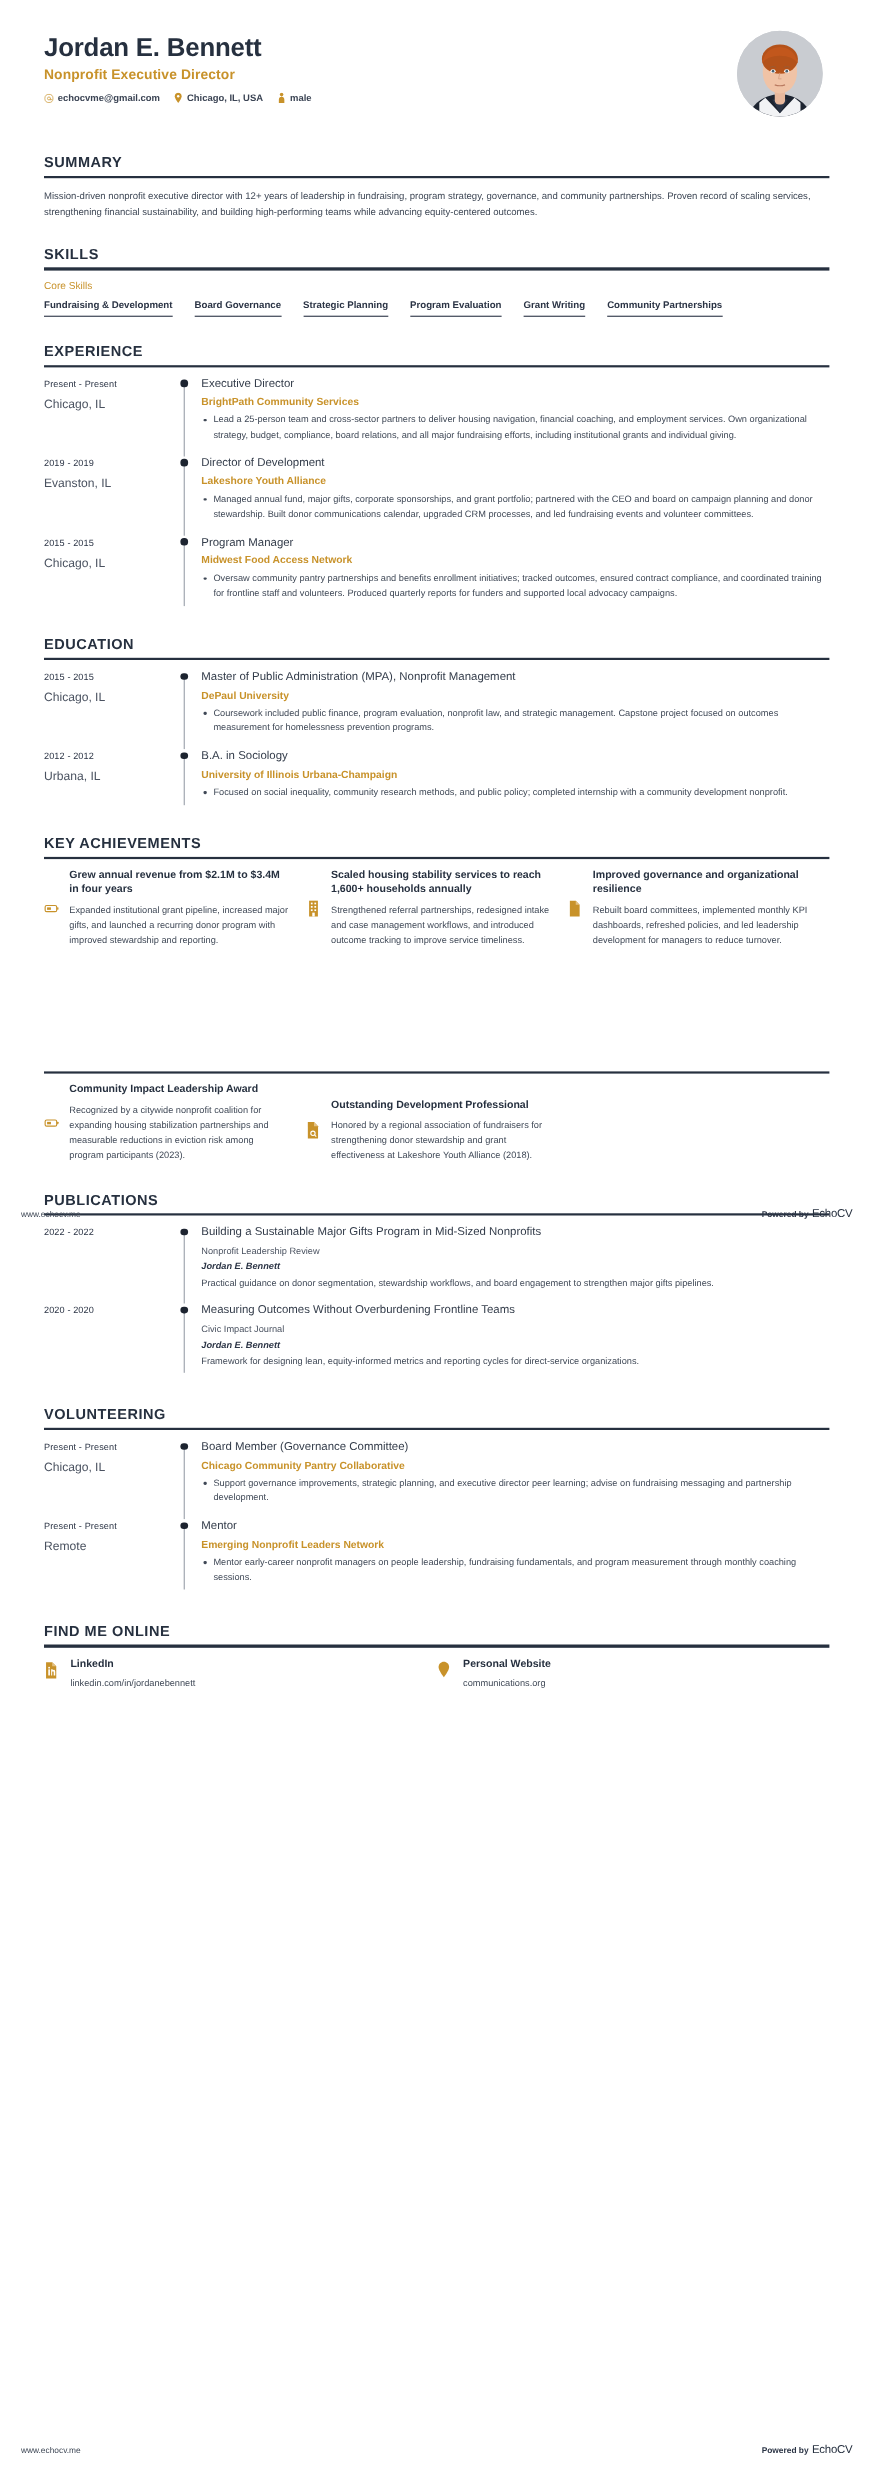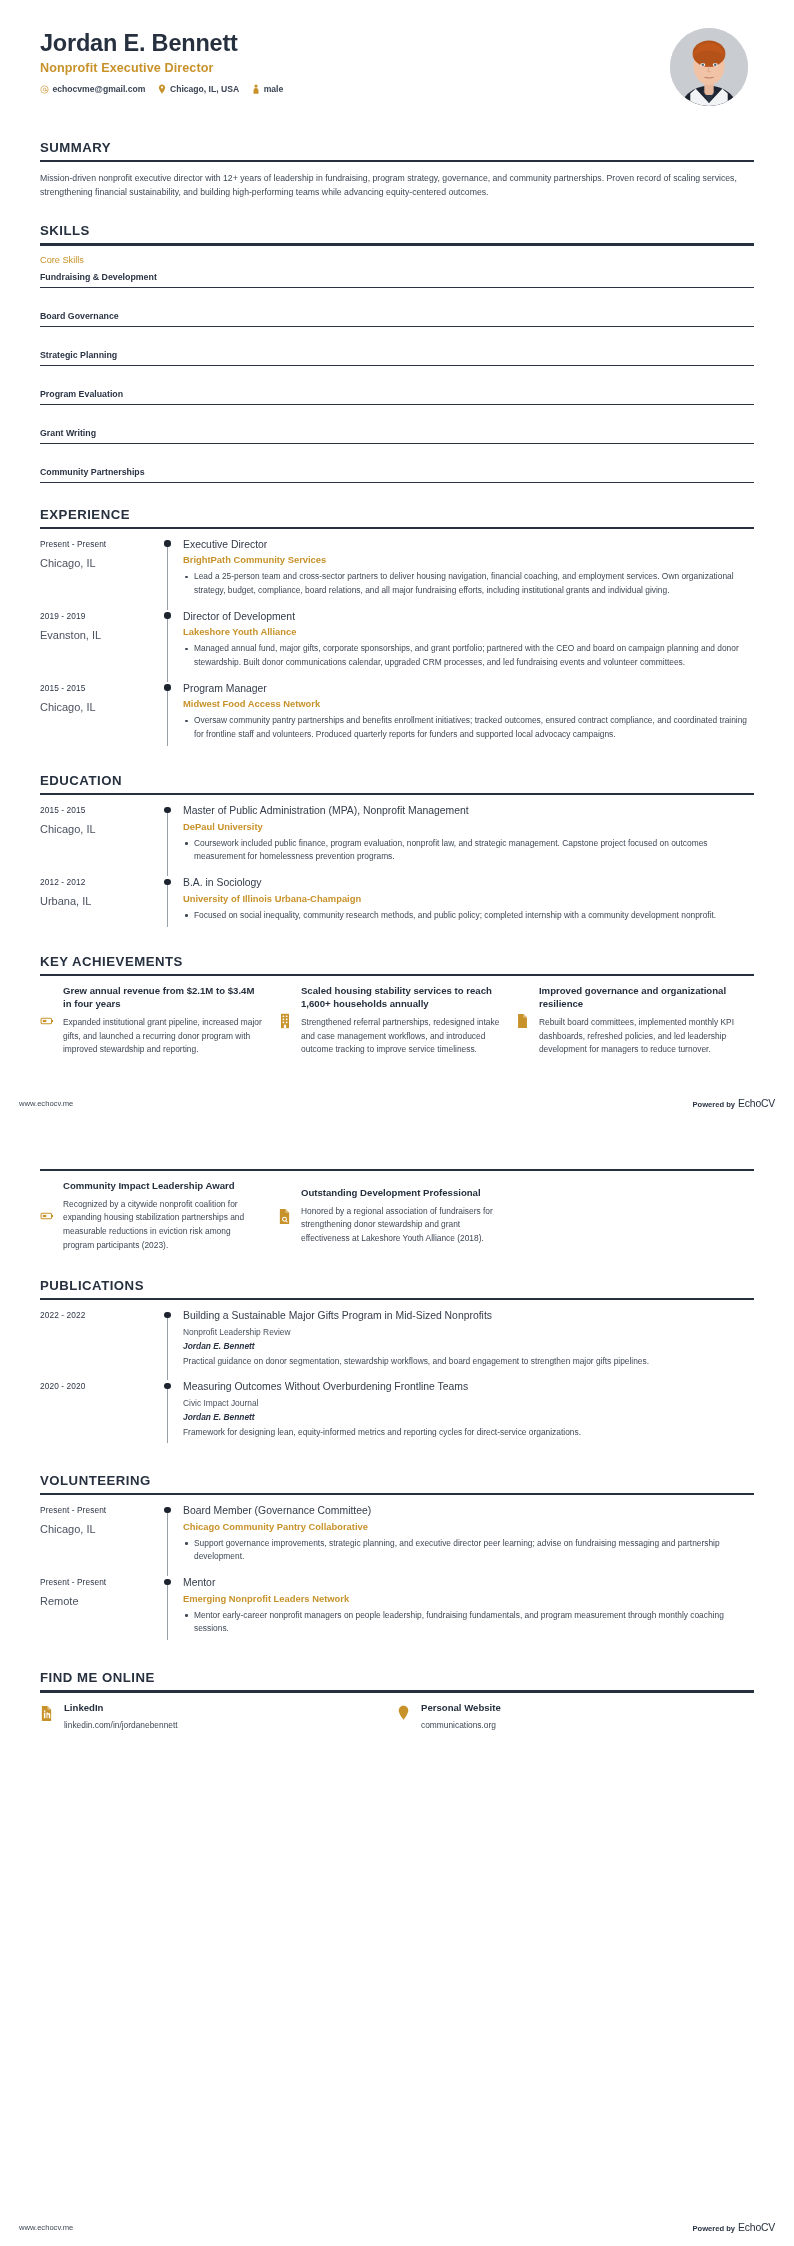--- a/index.html
+++ b/index.html
@@ -87,22 +87,21 @@
 
   
   .skill-group-name {
     font-size: 9.2px;
     color: #c8922a;
     margin-bottom: 7px;
   }
   .skills-wrap {
     display: flex;
     flex-wrap: wrap;
-    gap: 23px 20px;
-    flex-direction: column;
+    gap: 7px 20px;
   }
   .skill-chip {
     font-size: 8.8px;
     font-weight: bold;
     color: #2b3445;
     padding-bottom: 5px;
     border-bottom: 1.1px solid #2b3445;
     white-space: nowrap;
   }
 
@@ -184,21 +183,21 @@
     top: 5.4px;
     width: 2.6px;
     height: 2.6px;
     border-radius: 50%;
     background: #3f4856;
   }
 
   
   .card-grid {
     display: flex;
-    align-items: center;
+    align-items: flex-end;
     gap: 0;
   }
   .card {
     display: flex;
     align-items: flex-start;
     gap: 8px;
     width: 33.33%;
     padding-right: 14px;
   }
   .card-icon {

